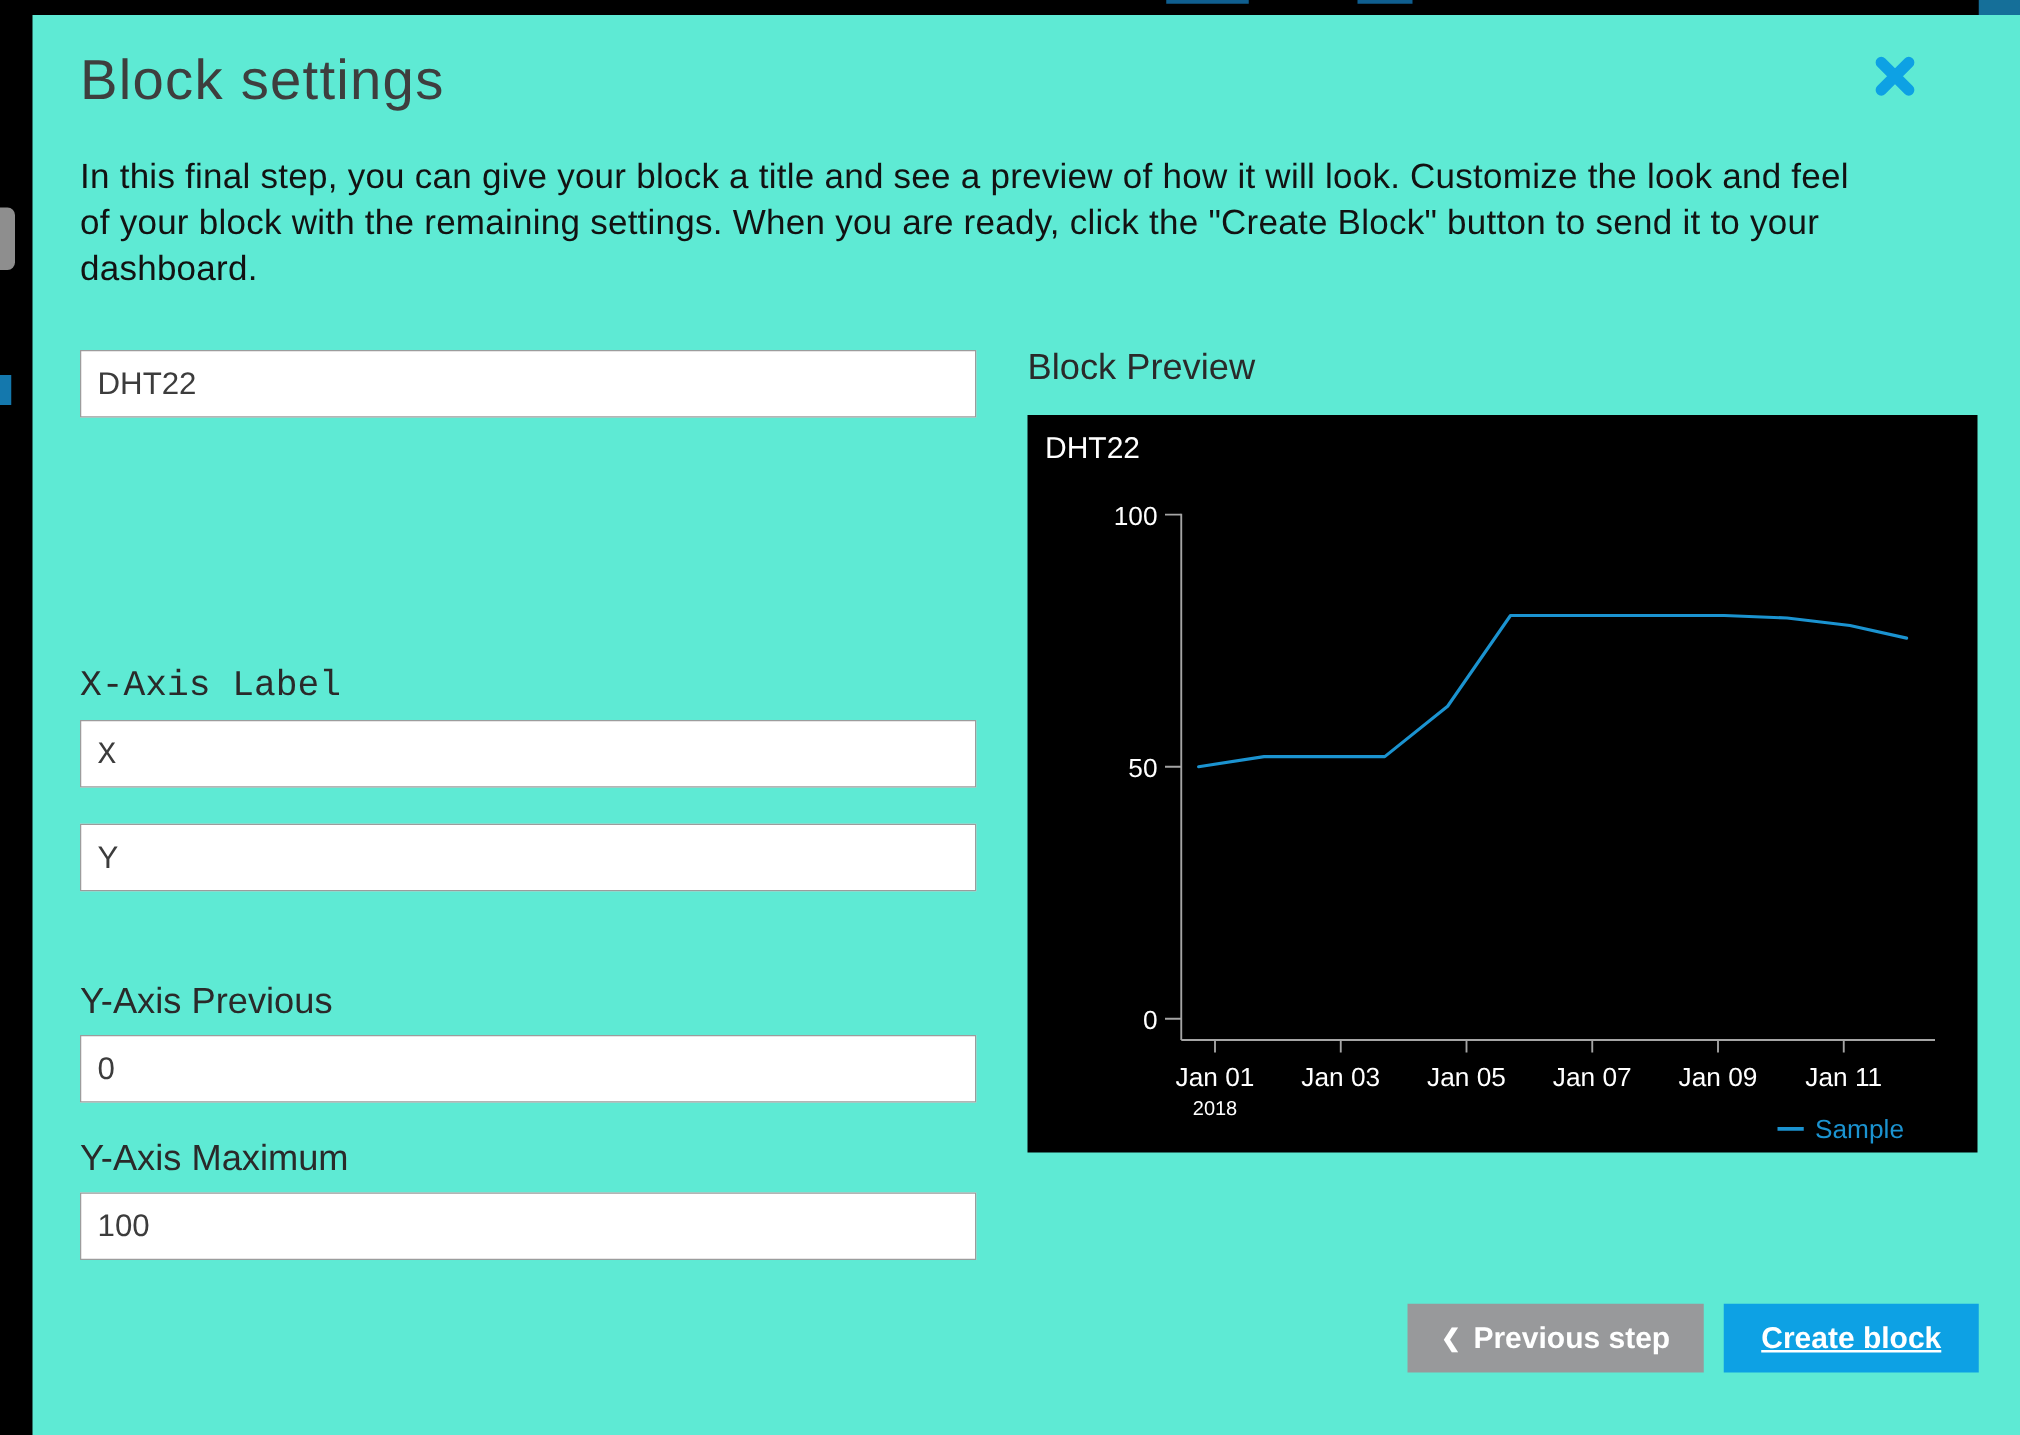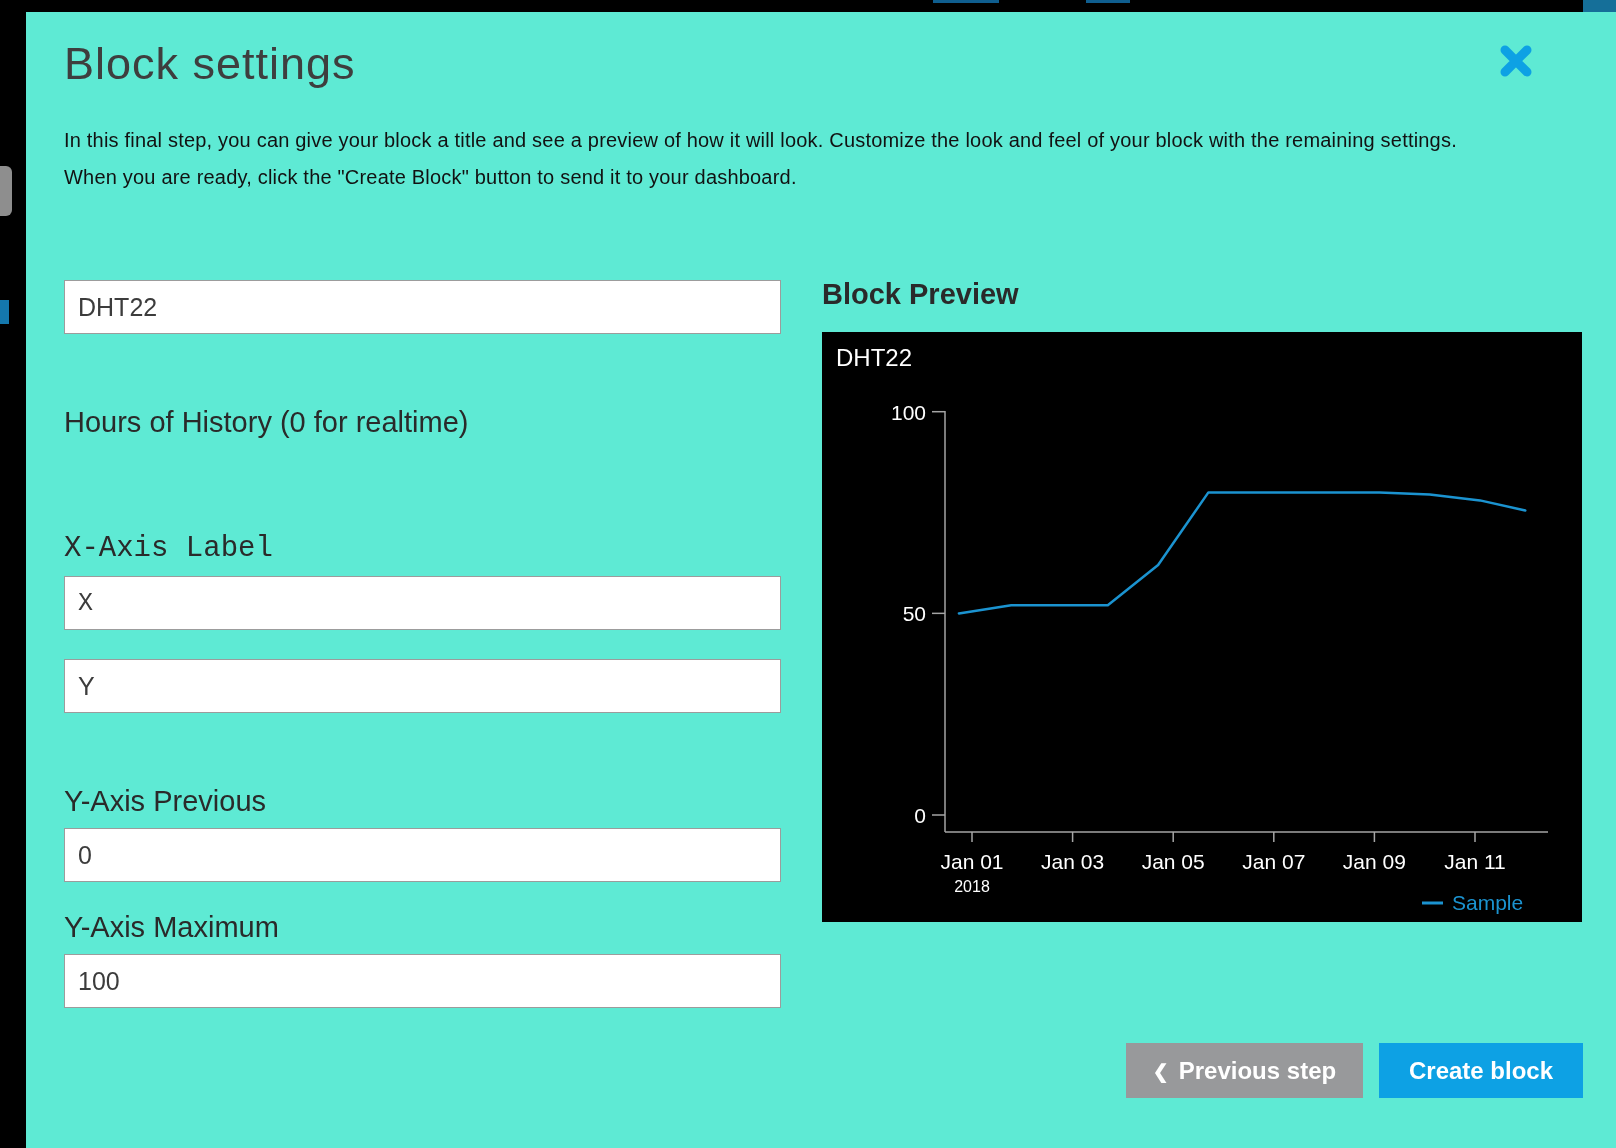--- a/index.html
+++ b/index.html
@@ -23,49 +23,49 @@
   .close-btn{
     position:absolute;left:1464px;top:24px;width:52px;height:52px;
     background:none;border:none;padding:8px;cursor:pointer;
   }
   h1.title{
     position:absolute;left:38px;top:26px;margin:0;
     font-size:45px;font-weight:400;color:#3e3e3e;letter-spacing:1px;
   }
   p.desc{
     position:absolute;left:38px;top:110px;width:1442px;margin:0;
-    font-size:20px;line-height:37px;color:#121212;letter-spacing:0.2px;
+    font-size:28px;line-height:37px;color:#121212;letter-spacing:0.2px;
   }
   .field{position:absolute;left:38px;width:717px;}
   .field label{
     display:block;font-size:29px;color:#2a2a2a;line-height:32px;margin:0 0 11px 0;
   }
   .field input{
     box-sizing:border-box;width:717px;height:54px;
     border:1px solid #9c9c9c;border-radius:0;background:#fff;
     font-family:inherit;font-size:25px;color:#3c3c3c;padding:0 13px;outline:none;
   }
   .f1{top:268px;} .f2{top:394px;} .f3{top:521px;font-family:Liberation Mono, monospace;} .f4{top:647px;} .f5{top:773px;} .f6{top:899px;}
 
   h2.preview-heading{
     position:absolute;left:796px;top:266px;margin:0;
-    font-size:29px;font-weight:700;color:#2a2a2a;
+    font-size:29px;font-weight:400;color:#2a2a2a;
   }
   .chart-panel{
     position:absolute;left:796px;top:320px;width:760px;height:590px;background:#000;
   }
   .chart-panel svg{display:block;}
 
   .btn{
     position:absolute;top:1031px;height:55px;border:none;border-radius:0;
     color:#fff;font-family:inherit;font-size:24px;font-weight:600;
     display:flex;align-items:center;justify-content:center;gap:10px;cursor:pointer;
   }
   .btn-prev{left:1100px;width:237px;background:#98999b;}
-  .btn-create{left:1353px;width:204px;background:#0da1e4;}
+  .btn-create{left:1353px;width:204px;background:#0da1e4;text-decoration:underline;}
   .chev{font-size:19px;font-weight:700;line-height:1;position:relative;top:1px;}
 </style>
 </head>
 <body>
 
 <div class="art art-topright"></div>
 <div class="art art-line1"></div>
 <div class="art art-line2"></div>
 <div class="art art-glyph"></div>
 <div class="art art-blueleft"></div>
@@ -82,21 +82,20 @@
   </button>
 
   <h1 class="title">Block settings</h1>
   <p class="desc">In this final step, you can give your block a title and see a preview of how it will look. Customize the look and feel of your block with the remaining settings. When you are ready, click the "Create Block" button to send it to your dashboard.</p>
 
   <div class="field f1">
     <input type="text" value="DHT22" style="">
   </div>
 
   <div class="field f2">
-    <label>Hours of History (0 for realtime)</label>
   </div>
 
   <div class="field f3">
     <label>X-Axis Label</label>
     <input type="text" value="X" style="">
   </div>
 
   <div class="field f4">
     <input type="text" value="Y" style="">
   </div>

